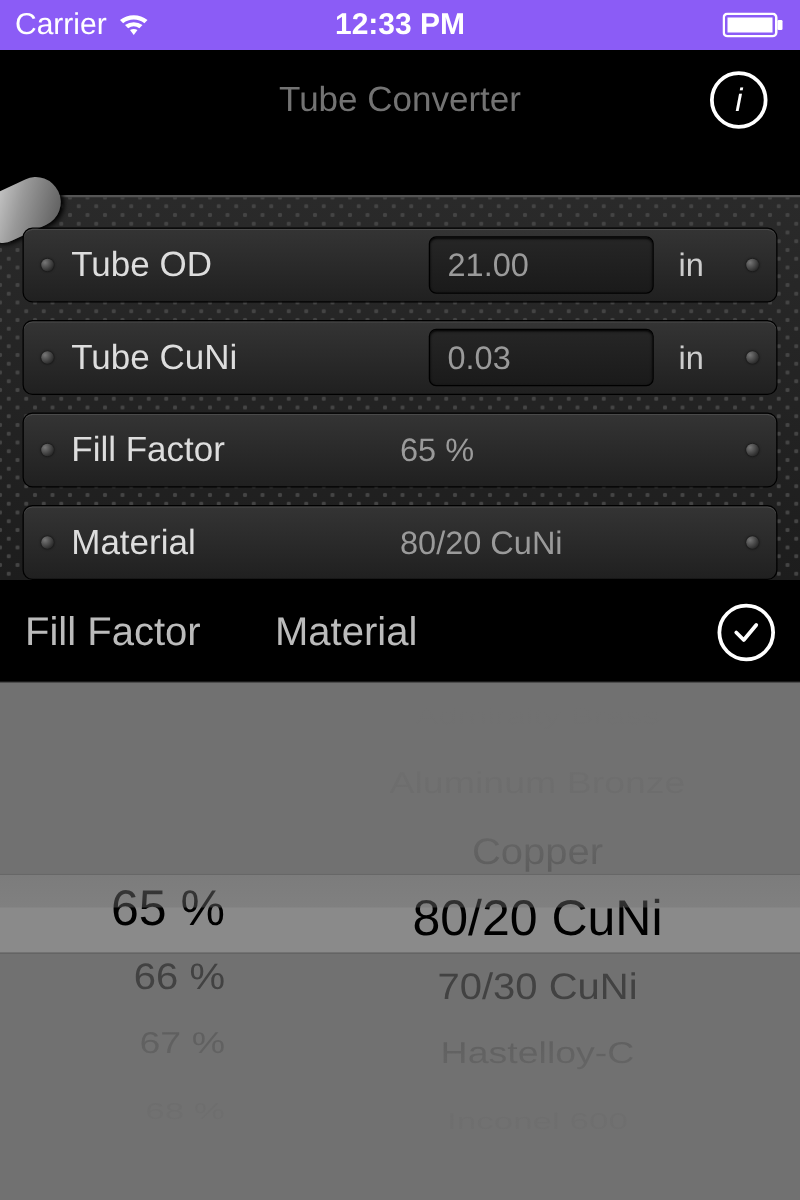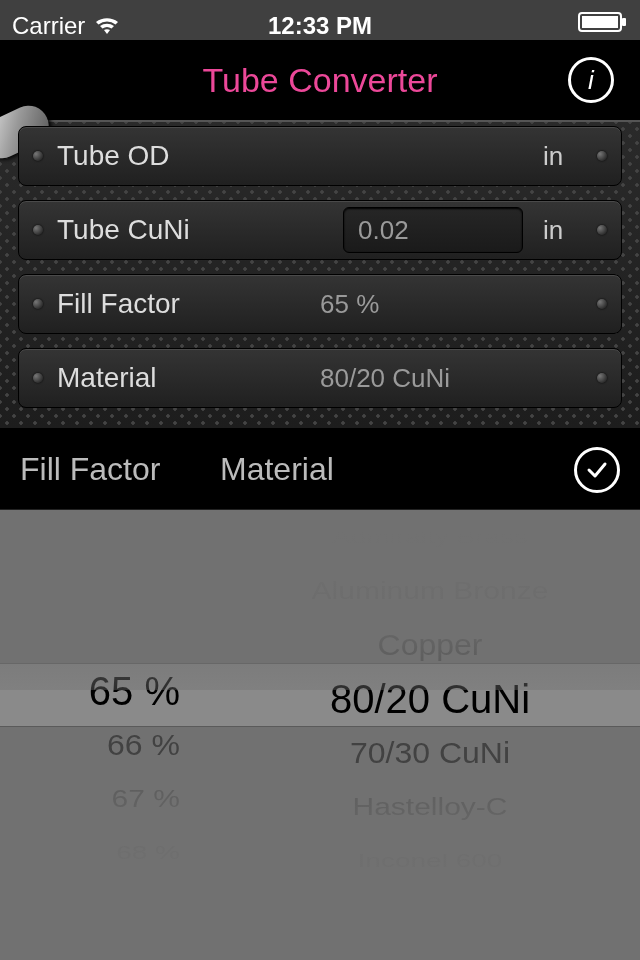--- a/index.html
+++ b/index.html
@@ -1,34 +1,34 @@
 <!DOCTYPE html>
 <html><head>
 <meta charset="utf-8">
 <style>
   * { margin:0; padding:0; box-sizing:border-box; font-family: -apple-system, "Helvetica Neue", Arial, sans-serif; }
   body { width:640px; height:960px; background:#000; overflow:hidden; position:relative; }
 
   
-  .status-bar { height:40px; display:flex; align-items:flex-start; justify-content:space-between; padding:12px 12px; color:#fff; font-size:24px; background:#404040; }
+  .status-bar { height:40px; display:flex; align-items:center; justify-content:space-between; padding:0 12px; color:#fff; font-size:24px; background:#8b5cf6; }
   .status-left, .status-right { display:flex; align-items:center; gap:8px; }
   .status-center { position:absolute; left:0; right:0; text-align:center; pointer-events:none; font-weight:600;}
   .wifi svg, .battery svg { display:block; }
 
   
   .nav-bar { height:80px; background:#000; display:flex; align-items:center; justify-content:center; position:relative; }
-  .nav-title { color:#ec4899; font-size:34px; font-weight:400; }
+  .nav-title { color:#737373; font-size:28px; font-weight:400; }
   .info-btn { position:absolute; right:26px; width:46px; height:46px; border:3px solid #fff; border-radius:50%; display:flex; align-items:center; justify-content:center; color:#fff; font-size:26px; font-family: Georgia, serif; font-style:italic; }
 
   
   .metal-panel { height:310px; background:
     radial-gradient(circle, #444 1.5px, transparent 2px) 0 0/14px 14px,
     radial-gradient(circle, #444 1.5px, transparent 2px) 7px 7px/14px 14px,
     linear-gradient(#2a2a2a,#1d1d1d);
-    padding:4px 18px 0 18px; position:relative; border-top:2px solid #555; border-bottom:2px solid #000;
+    padding:24px 18px 0 18px; position:relative; border-top:2px solid #555; border-bottom:2px solid #000;margin-top:36px;
   }
   .metal-panel::before{
     content:""; position:absolute; left:-20px; top:-10px; width:70px; height:40px;
     background:linear-gradient(130deg,#eee 0%,#999 50%,#555 100%);
     border-radius:30px; transform:rotate(-25deg);
     box-shadow:2px 2px 4px #000;
   }
   .field-row { height:60px; margin-bottom:14px; display:flex; align-items:center; background:linear-gradient(#343434,#202020); border-radius:8px; border:1px solid #000; box-shadow:inset 0 1px 0 #4a4a4a; position:relative; }
   .rivet { width:10px; height:10px; border-radius:50%; background:radial-gradient(circle at 30% 30%, #777,#111); margin:0 14px; flex:none; box-shadow:0 0 2px #000;}
   .field-label { color:#ddd; font-size:28px; font-weight:300; flex:1; }
@@ -92,28 +92,29 @@
   <div class="info-btn">
     <span>i</span>
   </div>
 </div>
 
 <div class="metal-panel">
 
   <div class="field-row">
     <span class="rivet"></span>
     <span class="field-label">Tube OD</span>
+    <span class="field-value-box">21.00</span>
     <span class="field-unit">in</span>
     <span class="rivet"></span>
   </div>
 
   <div class="field-row">
     <span class="rivet"></span>
     <span class="field-label">Tube CuNi</span>
-    <span class="field-value-box">0.02</span>
+    <span class="field-value-box">0.03</span>
     <span class="field-unit">in</span>
     <span class="rivet"></span>
   </div>
 
   <div class="field-row">
     <span class="rivet"></span>
     <span class="field-label">Fill Factor</span>
     <span class="field-value-readonly">65 %</span>
     <span class="rivet"></span>
   </div>

